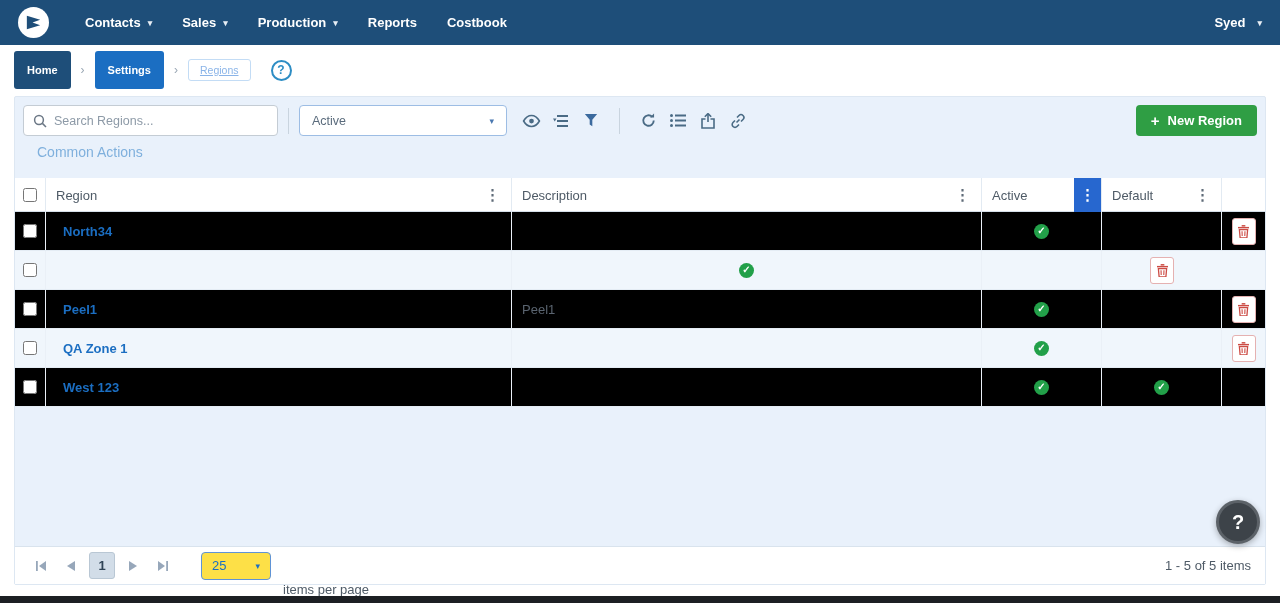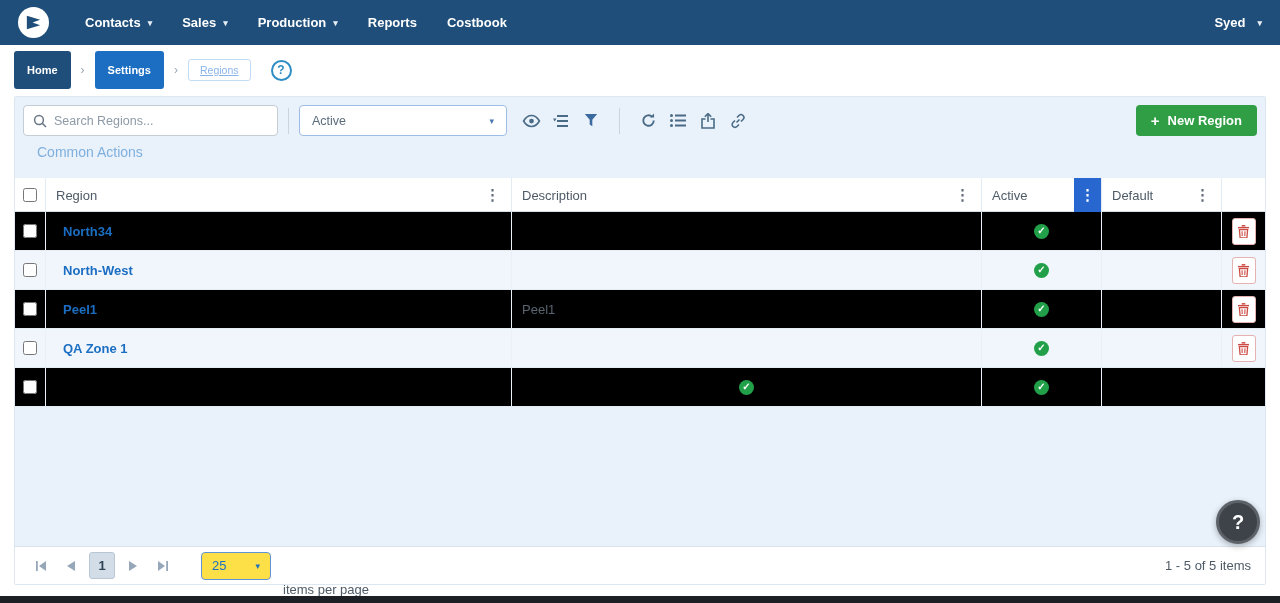--- a/index.html
+++ b/index.html
@@ -288,23 +288,20 @@
           <line x1="4.4" y1="6.8" x2="4.6" y2="11.8" stroke="#cc4b44" stroke-width="1.2"></line>
           <line x1="7.6" y1="6.8" x2="7.4" y2="11.8" stroke="#cc4b44" stroke-width="1.2"></line>
         </svg>
       </button>
     </div>
   </div>
           <div class="trow alt">
     <div class="cell c-check">
       <input type="checkbox" style="">
     </div>
-    <div class="cell c-region">
-      <a class="region-link">North-West</a>
-    </div>
     <div class="cell c-desc"></div>
     <div class="cell c-badge">
       <span class="check-badge">✓</span>
     </div>
     <div class="cell c-badge">
       
     </div>
     <div class="cell c-actions">
       <button class="trash-btn">
         <svg width="11" height="13" viewBox="0 0 12 14">
@@ -366,20 +363,23 @@
           <line x1="4.4" y1="6.8" x2="4.6" y2="11.8" stroke="#cc4b44" stroke-width="1.2"></line>
           <line x1="7.6" y1="6.8" x2="7.4" y2="11.8" stroke="#cc4b44" stroke-width="1.2"></line>
         </svg>
       </button>
     </div>
   </div>
           <div class="trow">
     <div class="cell c-check">
       <input type="checkbox" style="">
     </div>
+    <div class="cell c-region">
+      <a class="region-link">West 123</a>
+    </div>
     <div class="cell c-desc"></div>
     <div class="cell c-badge">
       <span class="check-badge">✓</span>
     </div>
     <div class="cell c-badge">
       <span class="check-badge">✓</span>
     </div>
     <div class="cell c-actions">
       
     </div>

